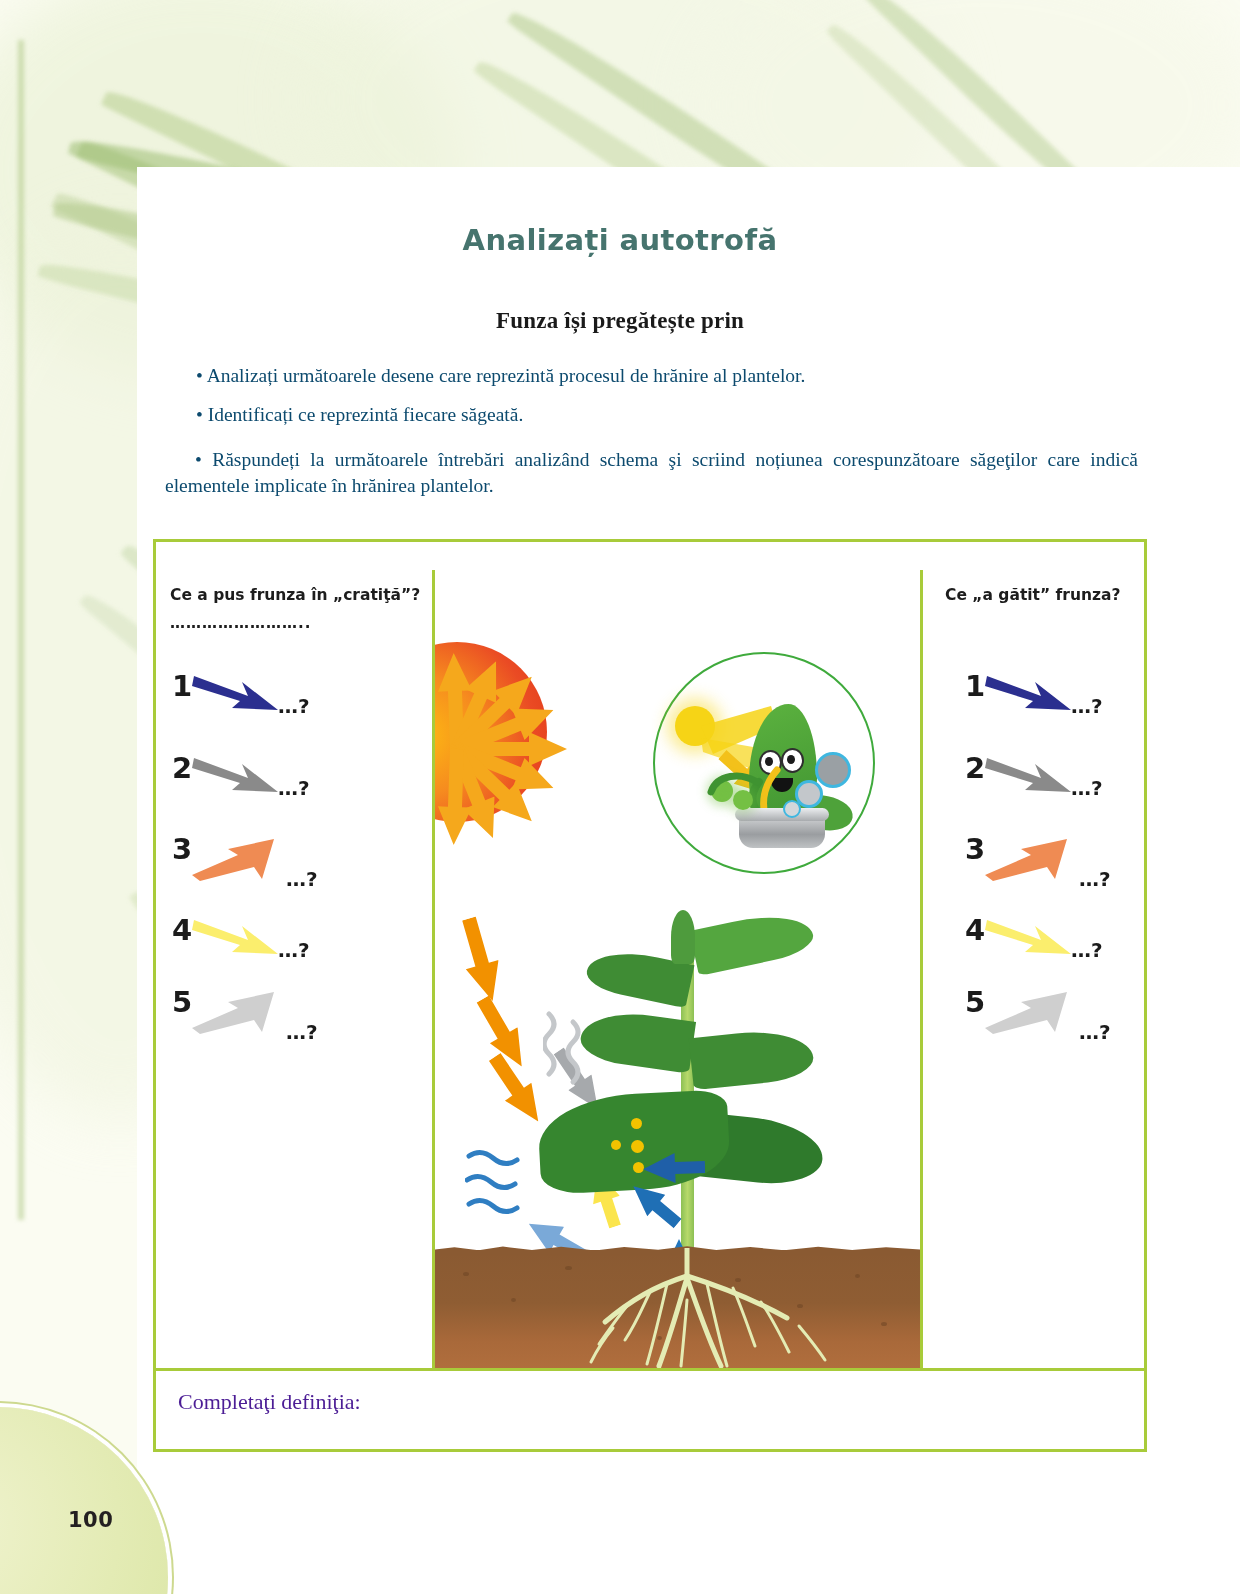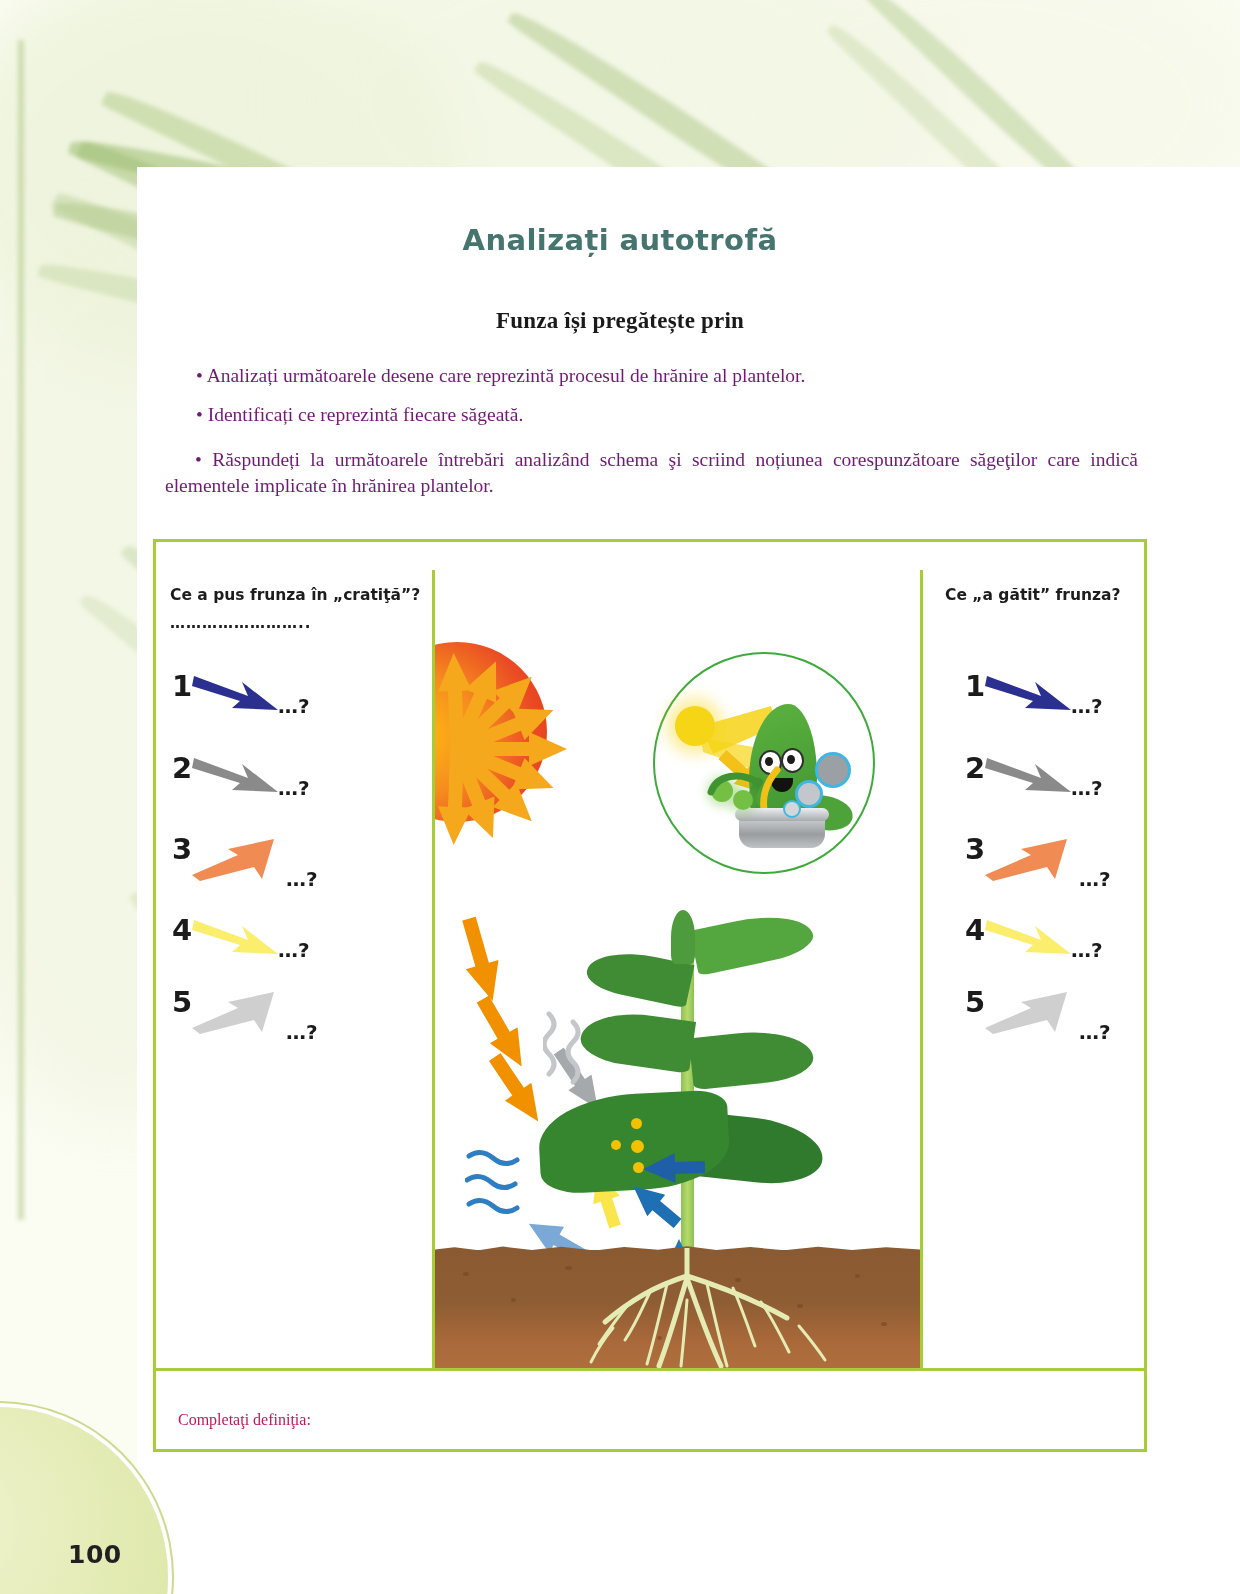--- a/index.html
+++ b/index.html
@@ -26,36 +26,36 @@
   
   #page-bubble{
     position:absolute;left:-172px;top:1407px;width:340px;height:340px;
     border-radius:50%;
     background:radial-gradient(circle at 35% 35%,#f0f3cf 0%,#e3ebb4 55%,#d8e4a0 100%);
     box-shadow:0 0 0 4px #ffffff, 0 0 0 6px #cdd98f;
   }
   #page-num{
     position:absolute;left:68px;top:1508px;
     font-family:"DejaVu Sans", sans-serif;
-    font-weight:bold;font-size:25px;color:#231f20;letter-spacing:.5px;margin-top:32px;
+    font-weight:bold;font-size:21px;color:#231f20;letter-spacing:.5px;
   }
 
   
   #title{
     position:absolute;left:0;right:0;top:223px;text-align:center;
     font-family:"DejaVu Sans", sans-serif;
     font-weight:bold;font-size:29px;color:#46746e;letter-spacing:.4px;
   }
   #subtitle{
     position:absolute;left:0;right:0;top:308px;text-align:center;
     font-family:"Liberation Serif", serif;
     font-weight:bold;font-size:23px;color:#1a1a1a;letter-spacing:.2px;
   }
   .bullet-line{
-    position:absolute;color:#701a75;font-size:19.5px;line-height:1.35;
+    position:absolute;color:#0c4a6e;font-size:19.5px;line-height:1.35;
     font-family:"Liberation Serif", serif;
   }
   #b1{left:196px;top:363px;width:940px;}
   #b2{left:196px;top:402px;width:940px;}
   #b3{left:165px;top:447px;width:973px;text-align:justify;text-indent:30px;}
 
   
   #frame{
     position:absolute;left:153px;top:539px;width:994px;height:913px;
     border:3px solid #a8cb3a;box-sizing:border-box;
@@ -66,23 +66,22 @@
   .col{position:relative;box-sizing:border-box;margin-top:28px;}
   #col-left{width:279px;border-right:3px solid #a8cb3a;}
   #col-mid{width:488px;border-right:3px solid #a8cb3a;overflow:hidden;background:#fff;}
   #col-right{flex:1;}
 
   #frame-bottom{
     position:absolute;left:0;right:0;top:826px;bottom:0;
     border-top:3px solid #a8cb3a;
   }
   .def-line{
-    position:absolute;left:22px;color:#be185d;font-size:16px;
+    position:absolute;left:22px;color:#4c1d95;font-size:22px;
     font-family:"Liberation Serif", serif;
-    margin-top:22px;
   }
   #def1{top:18px;}
   #def2{top:68px;}
 
   
   .q-head{
     position:absolute;left:14px;top:16px;
     font-family:"DejaVu Sans", sans-serif;
     font-weight:bold;font-size:15.5px;color:#1d1d1d;white-space:nowrap;
   }

